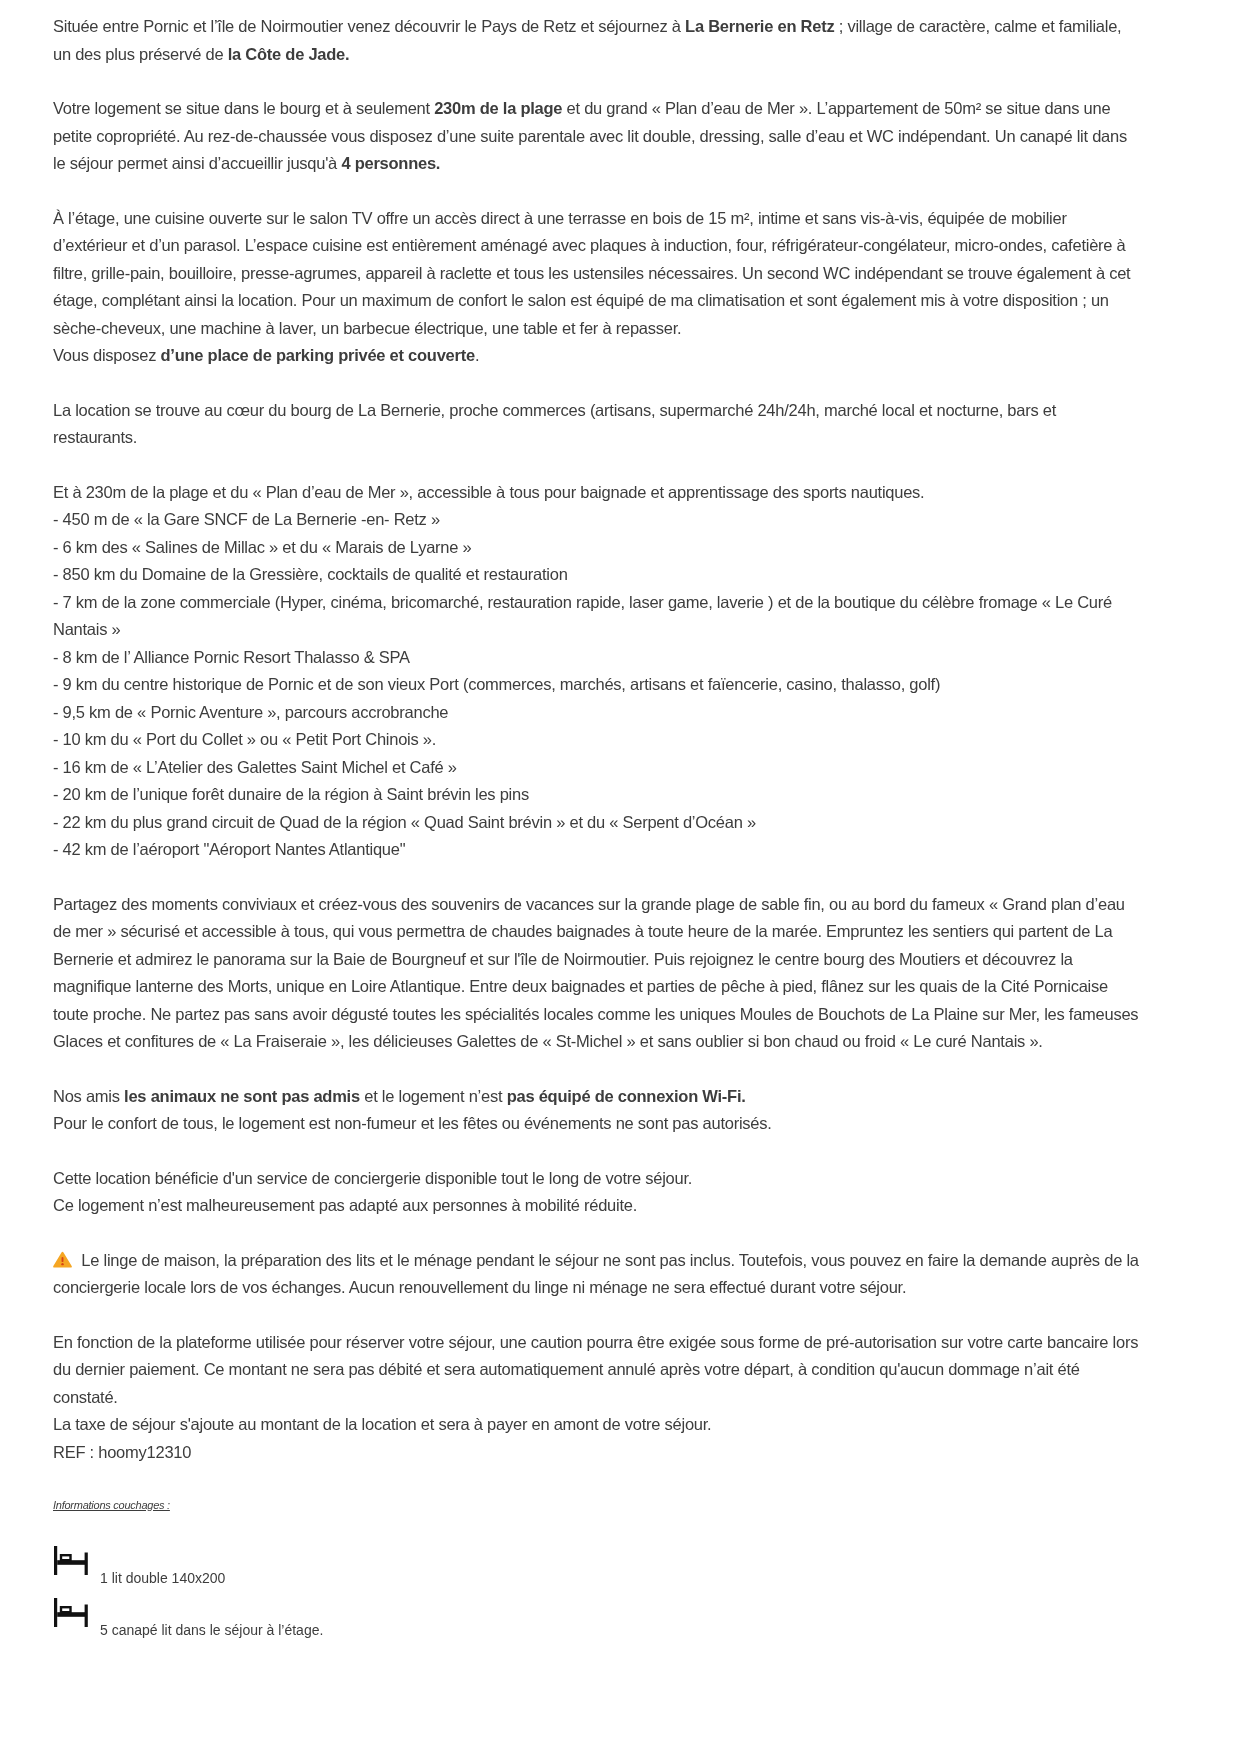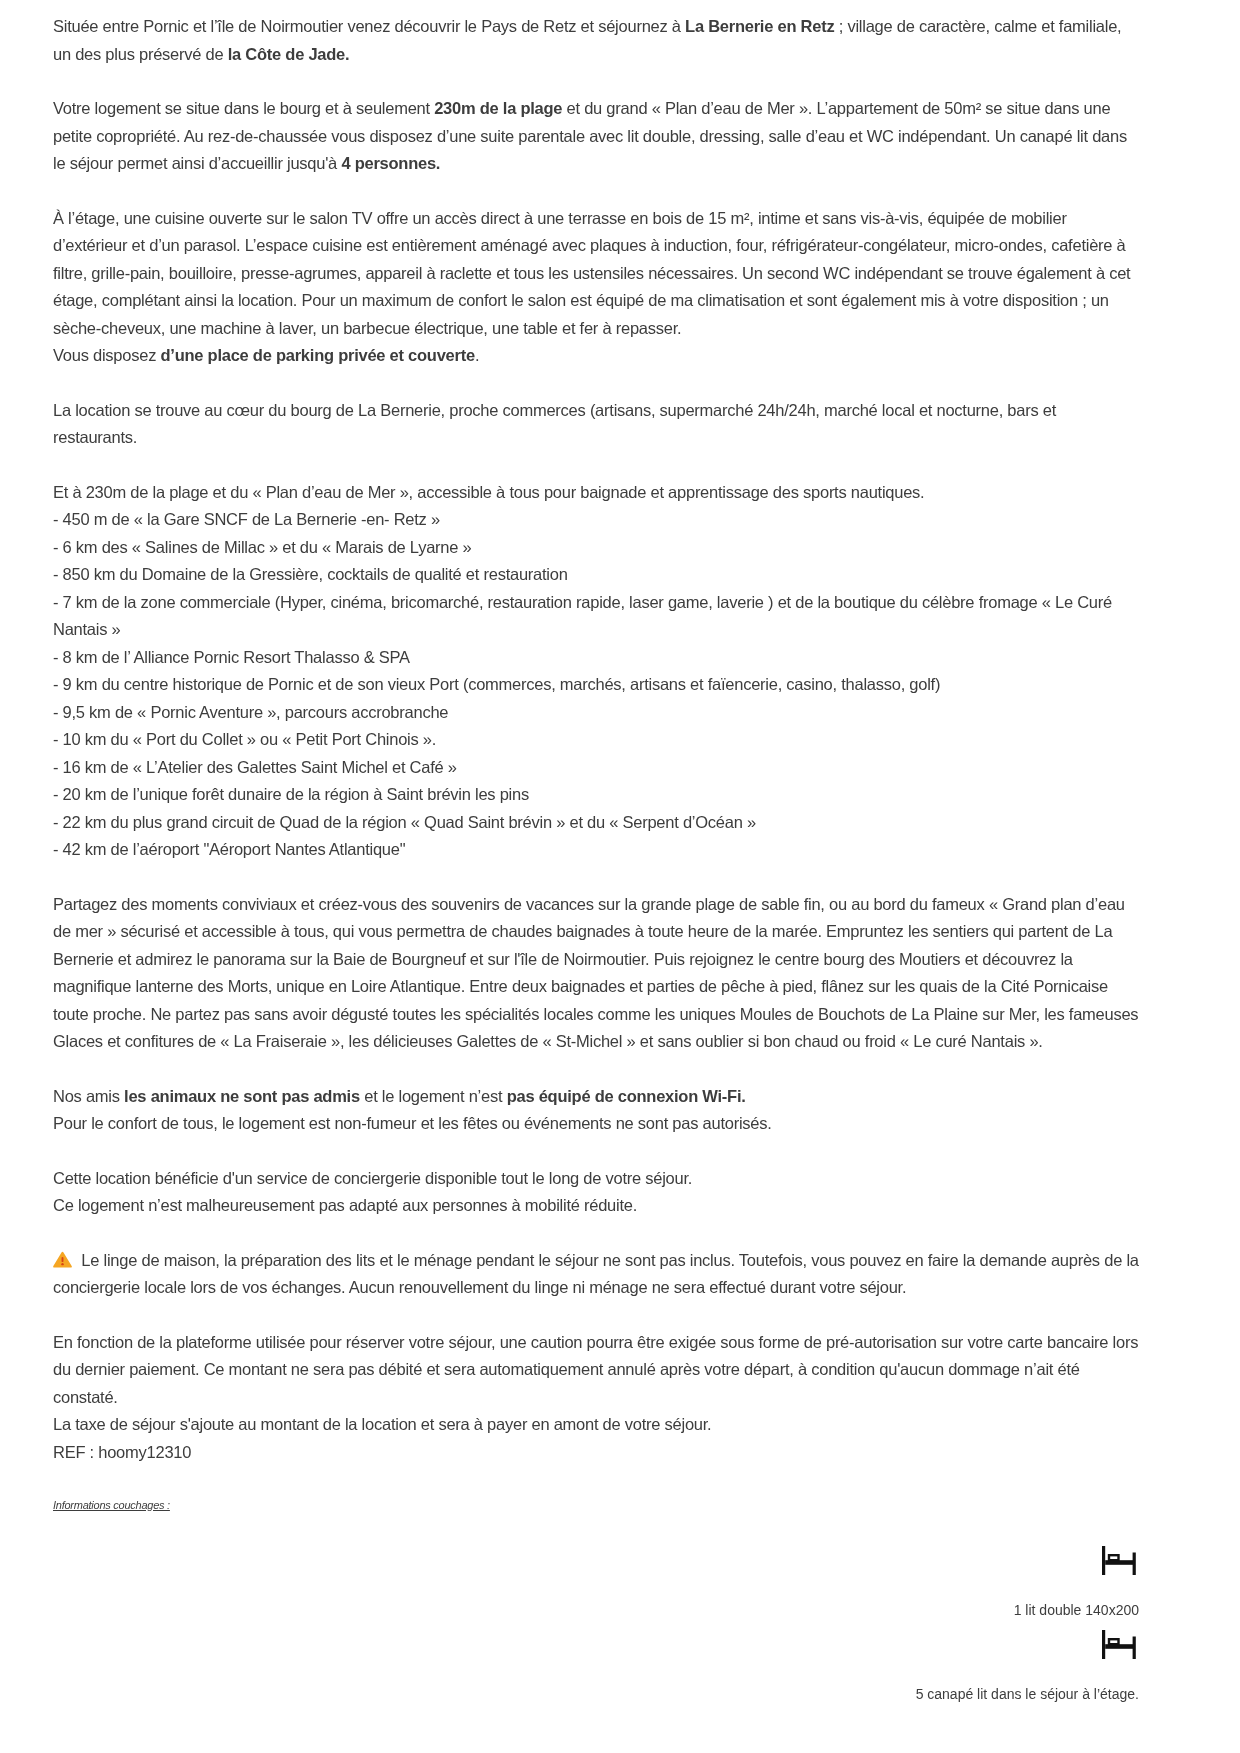--- a/index.html
+++ b/index.html
@@ -18,21 +18,21 @@
   .para .b{font-weight:700;}
   .warn-icon{display:inline-block;margin-right:5px;}
   .warn-icon svg{vertical-align:-2px;}
   .sleeping-heading{
     margin:8px 0 29px 0;
     font-size:11px;
     font-style:italic;
     text-decoration:underline;
     line-height:24px;
   }
-  .bed-item{display:flex;align-items:flex-end;gap:16px;margin:0 0 23px 0;flex-direction:column;}
+  .bed-item{display:flex;align-items:flex-end;gap:9px;margin:0 0 23px 0;}
   .bed-icon{color:#111111;}
   .bed-icon svg{display:block;}
   .bed-caption{
     font-size:14px;
     line-height:16px;
     letter-spacing:0;
     transform:translateY(11px);
   }
 </style>
 </head>

